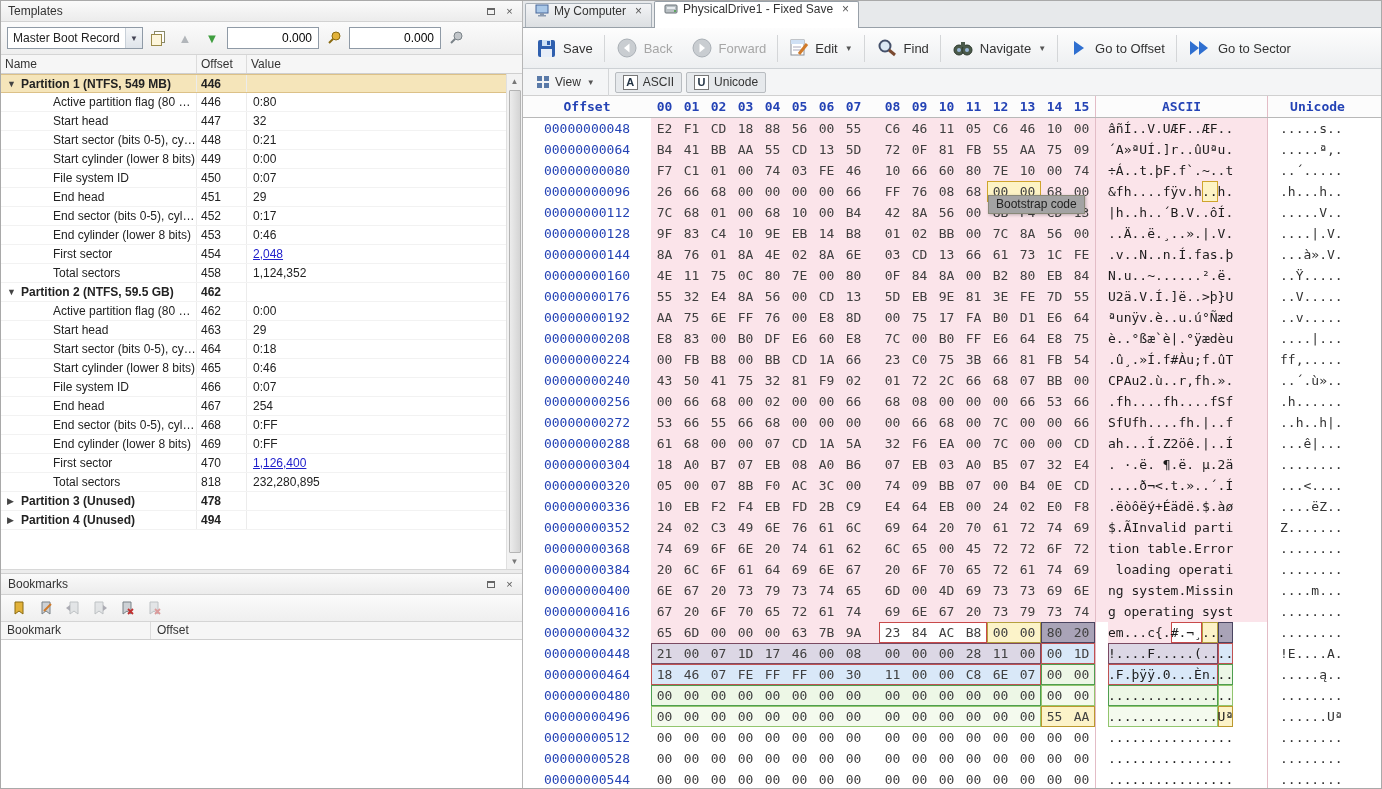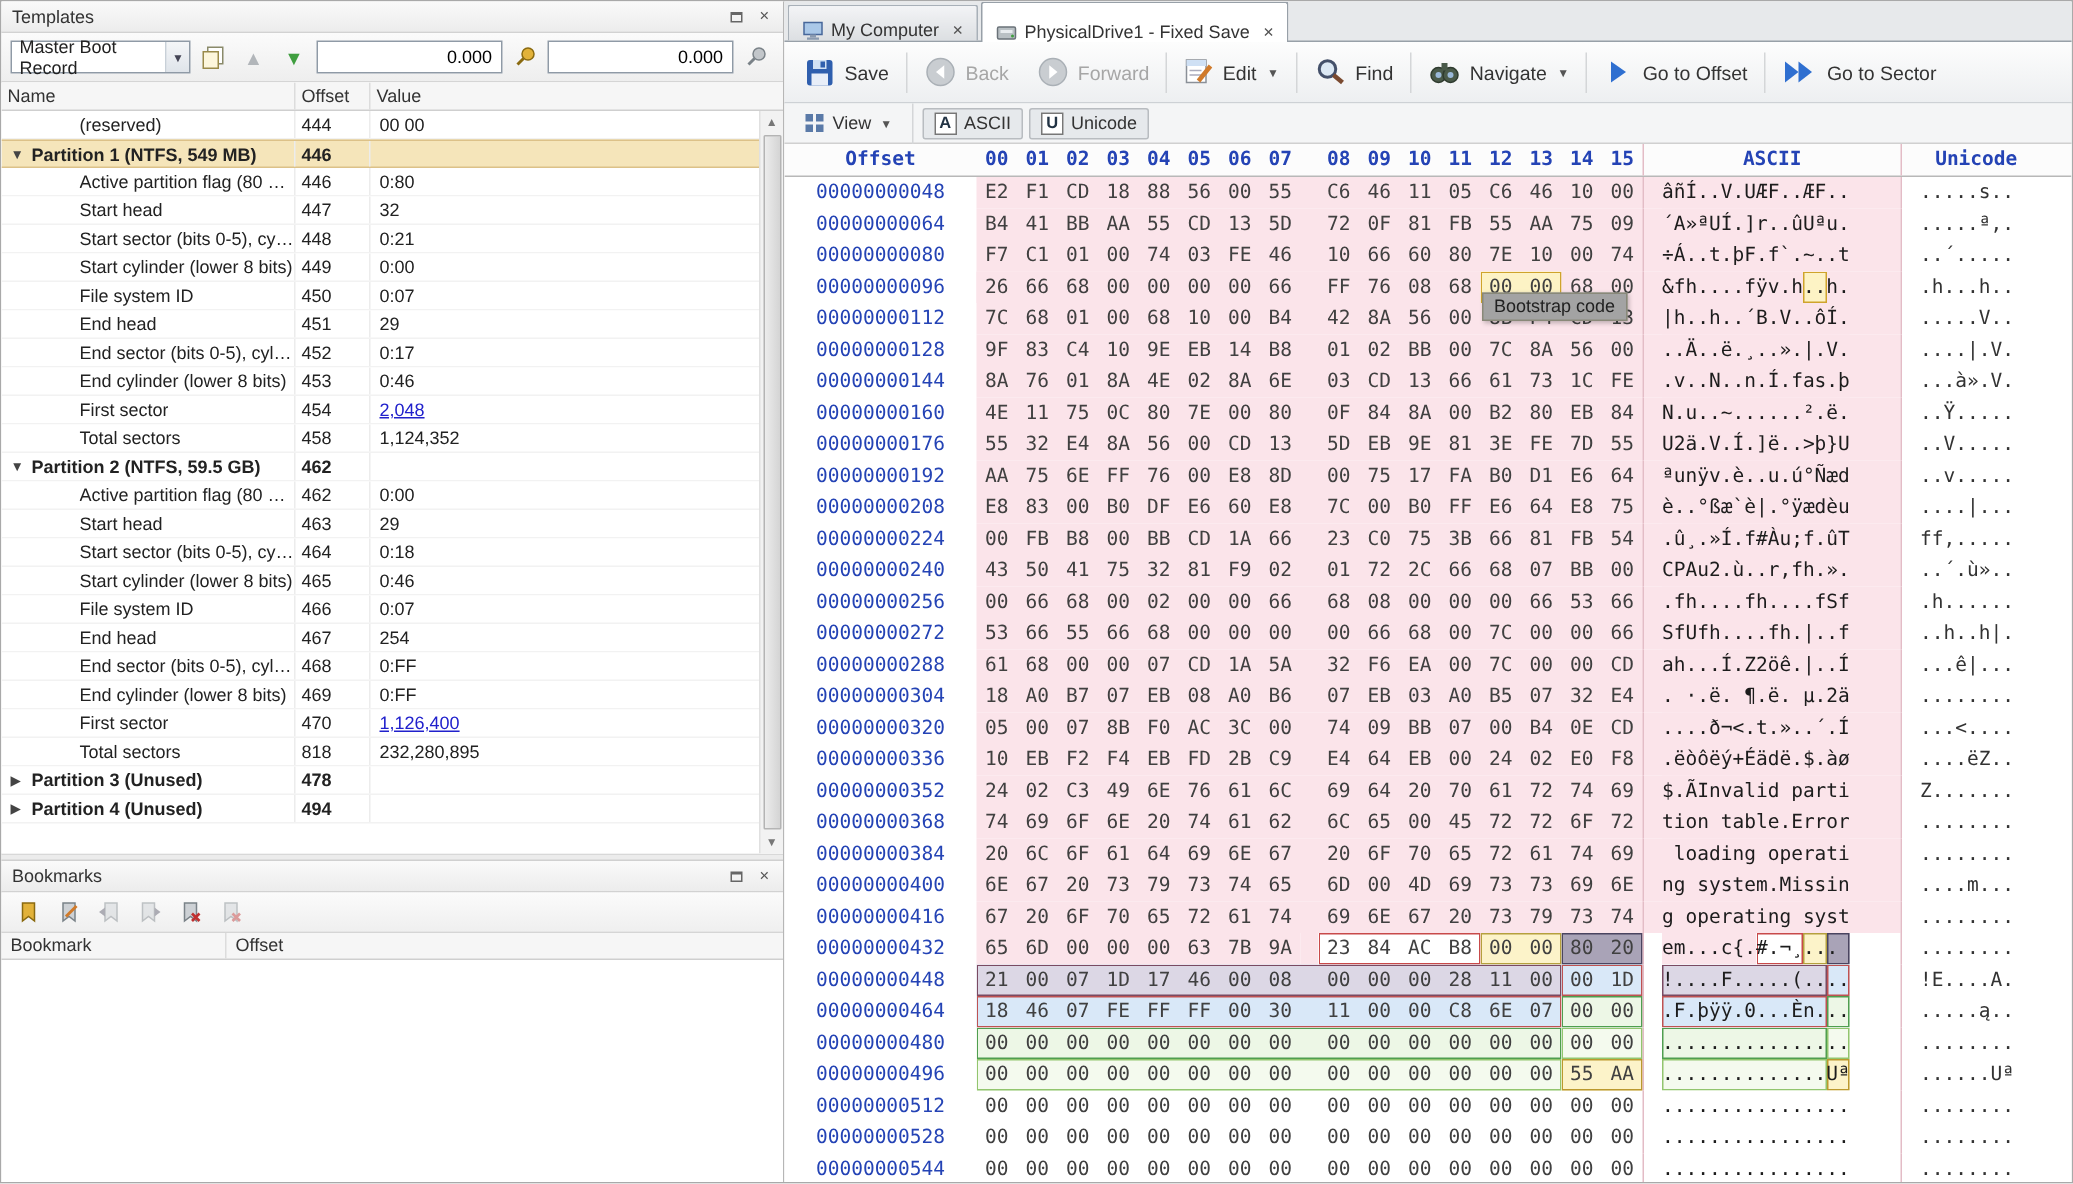--- a/index.html
+++ b/index.html
@@ -11,21 +11,21 @@
 
 .panel-title{height:21px;display:flex;align-items:center;padding:0 4px 0 7px;background:linear-gradient(#fafafa,#ececec);border-bottom:1px solid #d2d2d2;color:#333}
 .panel-title .t{flex:1}
 .winbtn{width:17px;height:15px;display:inline-flex;align-items:center;justify-content:center;color:#555;margin-left:2px;font-size:11px;cursor:default}
 .float-glyph{width:8px;height:7px;border:1px solid #666;border-top-width:2px;display:inline-block}
 
 .tpl-toolbar{height:33px;display:flex;align-items:center;gap:3px;padding:0 6px;background:linear-gradient(#fbfbfb,#eee);border-bottom:1px solid #d5d5d5}
 .combo{width:136px;height:22px;border:1px solid #8f9aa6;background:#fff;display:flex;align-items:center;padding-left:5px;font-size:12px}
 .combo .arr{margin-left:auto;width:17px;height:20px;border-left:1px solid #c8d0d8;background:linear-gradient(#f4f6f8,#dfe4ea);display:flex;align-items:center;justify-content:center;font-size:8px;color:#445}
 .tbtn{height:22px;min-width:24px;display:inline-flex;align-items:center;justify-content:center;border:1px solid transparent}
-.num{width:124px;height:22px;border:1px solid #8f9aa6;background:#fff;text-align:right;padding-right:6px;font-size:12px;font-family:"Liberation Sans",sans-serif}
+.num{width:92px;height:22px;border:1px solid #8f9aa6;background:#fff;text-align:right;padding-right:6px;font-size:12px;font-family:"Liberation Sans",sans-serif}
 .arrow-up{color:#b2b6ba;font-size:13px}
 .arrow-dn{color:#3f9e3f;font-size:13px}
 
 .panel.templates{height:568px;display:flex;flex-direction:column}
 .tpl-grid{position:relative;flex:1;background:#fff;overflow:hidden}
 .tpl-head{display:flex;height:19px;background:#f6f6f6;border-bottom:1px solid #cfcfcf;color:#333}
 .tpl-head div{padding:2px 4px;border-right:1px solid #dcdcdc}
 .th-name{width:196px}.th-off{width:50px}.th-val{flex:1;border-right:none !important}
 .tpl-rows{position:absolute;top:19px;left:0;right:16px;bottom:0}
 .trow{display:flex;height:19px;align-items:center;border-bottom:1px solid #f2f2f2;background:#fff}
@@ -46,21 +46,21 @@
 .panel.bookmarks{flex:1;display:flex;flex-direction:column}
 .bm-toolbar{height:27px;display:flex;align-items:center;gap:7px;padding:0 8px;background:linear-gradient(#fbfbfb,#efefef);border-bottom:1px solid #d5d5d5}
 .bmbtn{display:inline-flex;align-items:center;justify-content:center;width:20px;height:20px}
 .dim{opacity:.45}
 .bm-head{display:flex;height:18px;background:#f6f6f6;border-bottom:1px solid #cfcfcf;color:#333}
 .bm-head div{padding:1px 6px;border-right:1px solid #dcdcdc}
 .bh-name{width:150px}.bh-off{flex:1;border-right:none !important}
 .bm-body{flex:1;background:#fff}
 
 .tabbar{height:27px;display:flex;align-items:flex-end;background:#e7e9eb;border-bottom:1px solid #98a0a8;padding-left:2px}
-.tab{height:24px;display:flex;align-items:flex-end;gap:5px;padding:0 9px;border:1px solid #a8b0b8;border-bottom:none;background:linear-gradient(#f3f4f6,#dcdfe2);margin-right:2px;border-radius:2px 2px 0 0;color:#333;white-space:nowrap}
+.tab{height:24px;display:flex;align-items:flex-start;gap:5px;padding:0 9px;border:1px solid #a8b0b8;border-bottom:none;background:linear-gradient(#f3f4f6,#dcdfe2);margin-right:2px;border-radius:2px 2px 0 0;color:#333;white-space:nowrap}
 .tab.active{height:27px;background:#fff;border-color:#98a0a8;margin-bottom:-1px;font-weight:normal}
 .tab .close{color:#555;font-size:12px;margin-left:4px}
 
 .main-toolbar{height:41px;display:flex;align-items:center;background:linear-gradient(#fdfdfd,#edeff1);border-bottom:1px solid #cdd1d5;padding:0 4px}
 .mtb{display:flex;align-items:center;gap:6px;padding:4px 9px;color:#333;font-size:13px;white-space:nowrap}
 .mtb.dis{color:#a6a6a6}
 .mtsep{width:1px;height:27px;background:#d4d6d8;margin:0 2px}
 .caret{font-size:8px;color:#555;margin-left:1px}
 
 .view-toolbar{height:27px;display:flex;align-items:center;background:#f4f5f6;border-bottom:1px solid #d0d0d0;padding:0 6px;gap:4px}
@@ -146,28 +146,20 @@
             </svg>
         </span>
       </div>
       <div class="tpl-grid">
         <div class="tpl-head">
           <div class="th-name">Name</div>
           <div class="th-off">Offset</div>
           <div class="th-val">Value</div>
         </div>
         <div class="tpl-rows">
-            <div class="trow child">
-              <div class="tname">
-                <span class="twist"></span>
-                <span class="tlabel">(reserved)</span>
-              </div>
-              <div class="toff">444</div>
-              <div class="tval">00 00</div>
-            </div>
             <div class="trow parent sel">
               <div class="tname">
                 <span class="twist">▼</span>
                 <span class="tlabel">Partition 1 (NTFS, 549 MB)</span>
               </div>
               <div class="toff">446</div>
               <div class="tval"></div>
             </div>
             <div class="trow child">
               <div class="tname">

